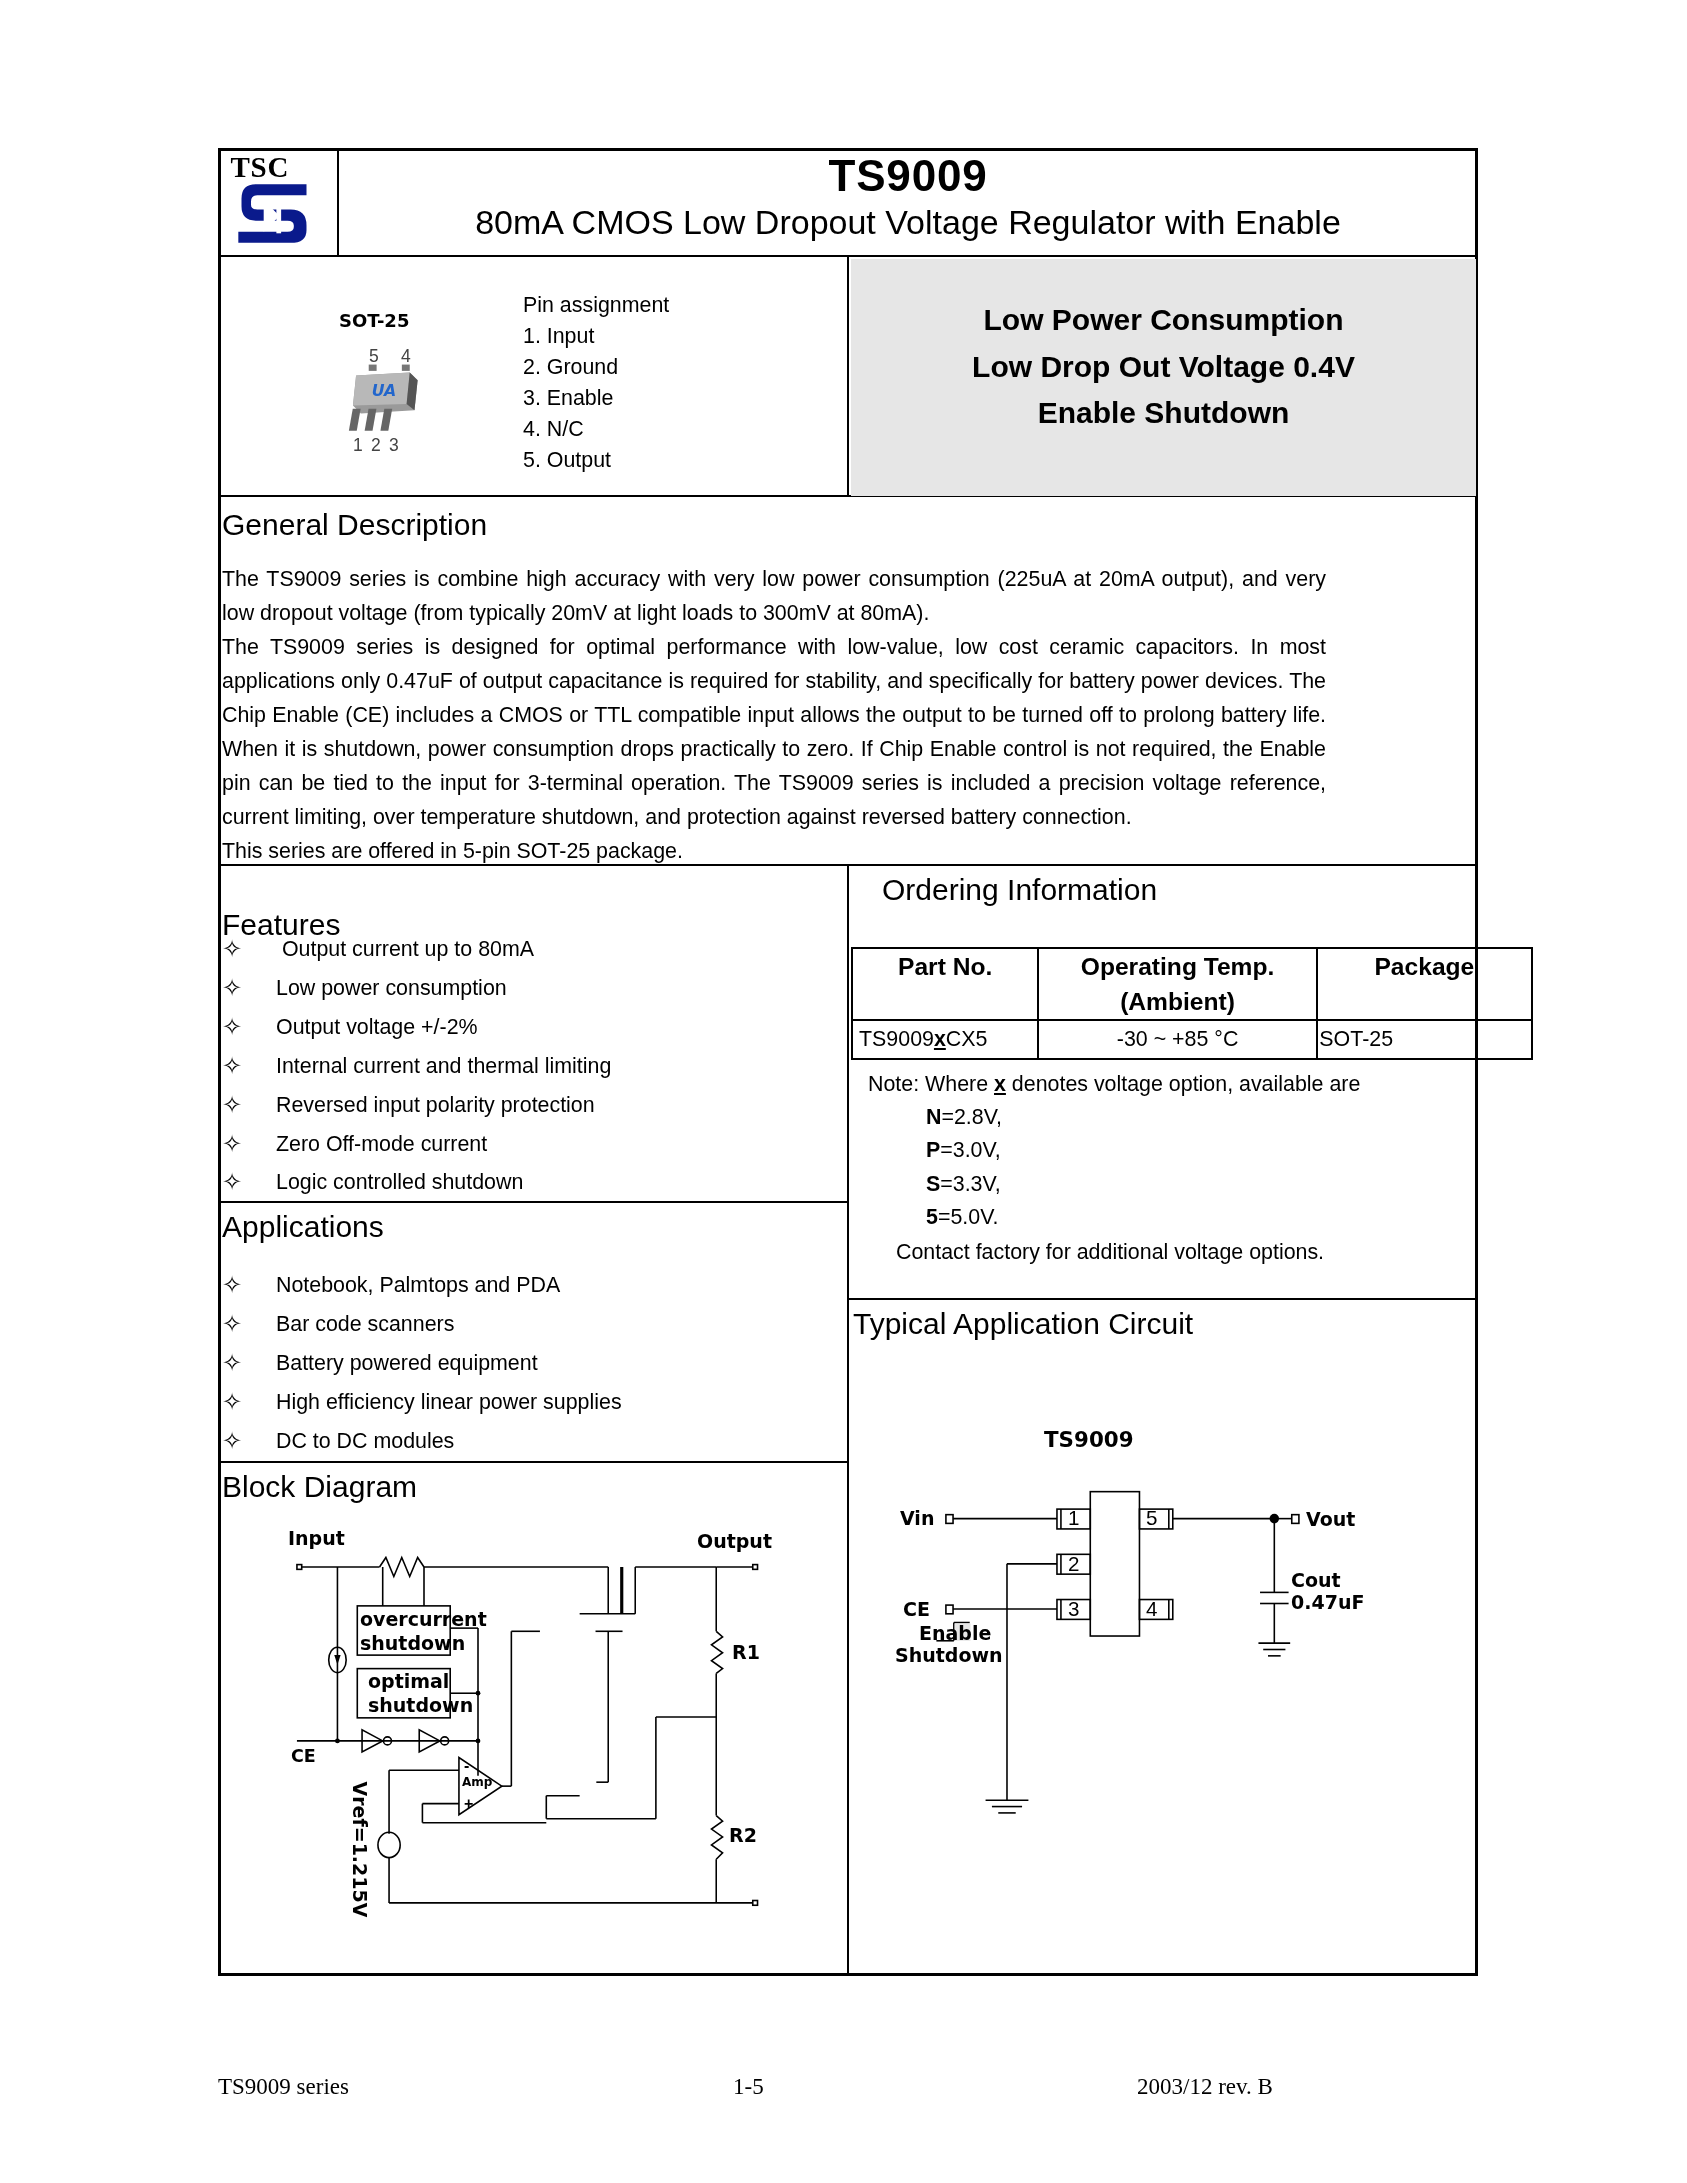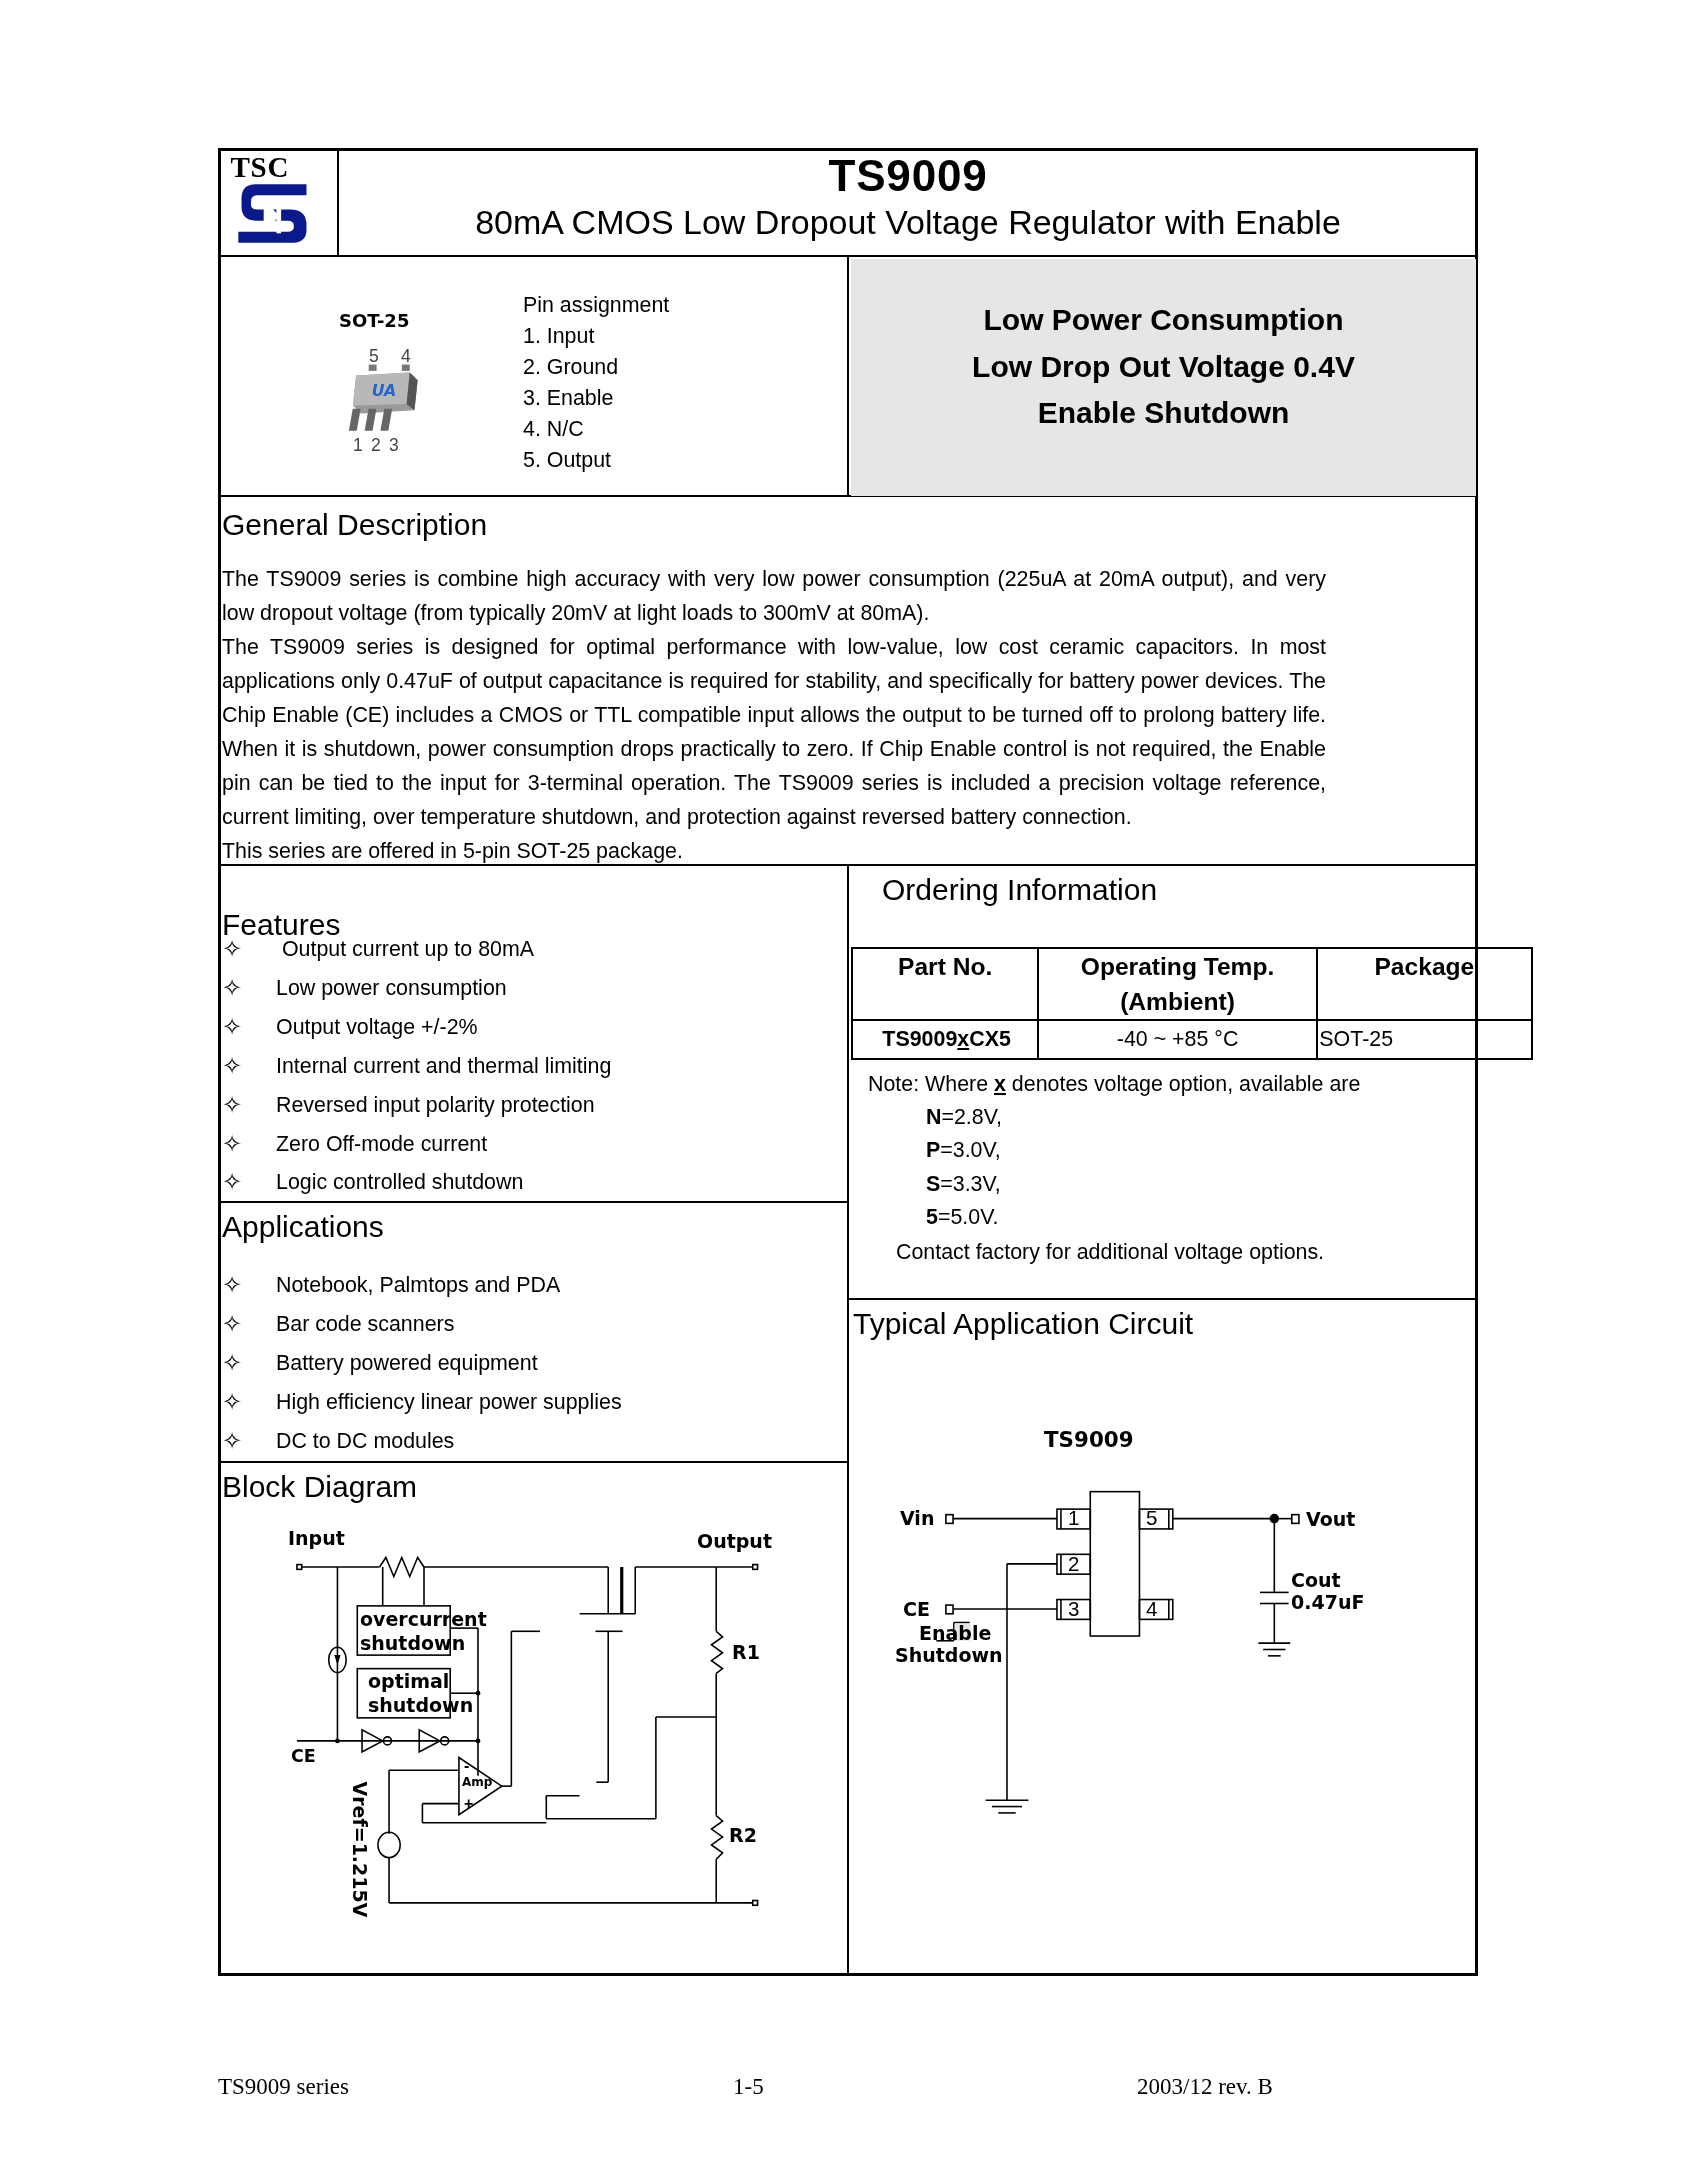--- a/index.html
+++ b/index.html
@@ -158,22 +158,22 @@
 
 <div class="sec-head" style="left:853px; top:873px;margin-left:29px;">Ordering Information</div>
 <table class="order">
   <tbody>
       <tr>
     <th style="width:178px;">Part No.</th>
     <th style="width:270px;"><span>Operating Temp.</span><br><span>(Ambient)</span></th>
     <th>Package</th>
   </tr>
   <tr>
-    <td style="text-align:center; padding-left:6px;font-weight:bold;"><span>TS9009</span><b style="text-decoration:underline;">x</b><span>CX5</span></td>
-    <td style="text-align:center;"><span>-40 ~ +85</span> <span>°C</span></td>
+    <td style="text-align:left; padding-left:6px;"><span>TS9009</span><b style="text-decoration:underline;">x</b><span>CX5</span></td>
+    <td style="text-align:center;"><span>-30 ~ +85</span> <span>°C</span></td>
     <td style="text-align:left; padding-left:1.6px;">SOT-25</td>
   </tr>
 </tbody>
   </table>
 <div class="note" style="left:868px; top:1072px;"><span style="white-space:pre;">Note: Where </span><b style="text-decoration:underline;">x</b><span style="white-space:pre;"> denotes voltage option, available are</span></div>
 <div class="note" style="left:926px; top:1105px;"><b>N</b><span>=2.8V,</span></div>
 <div class="note" style="left:926px; top:1138px;"><b>P</b><span>=3.0V,</span></div>
 <div class="note" style="left:926px; top:1172px;"><b>S</b><span>=3.3V,</span></div>
 <div class="note" style="left:926px; top:1205px;"><b>5</b><span>=5.0V.</span></div>
 <div class="note" style="left:896px; top:1240px;">Contact factory for additional voltage options.</div>

